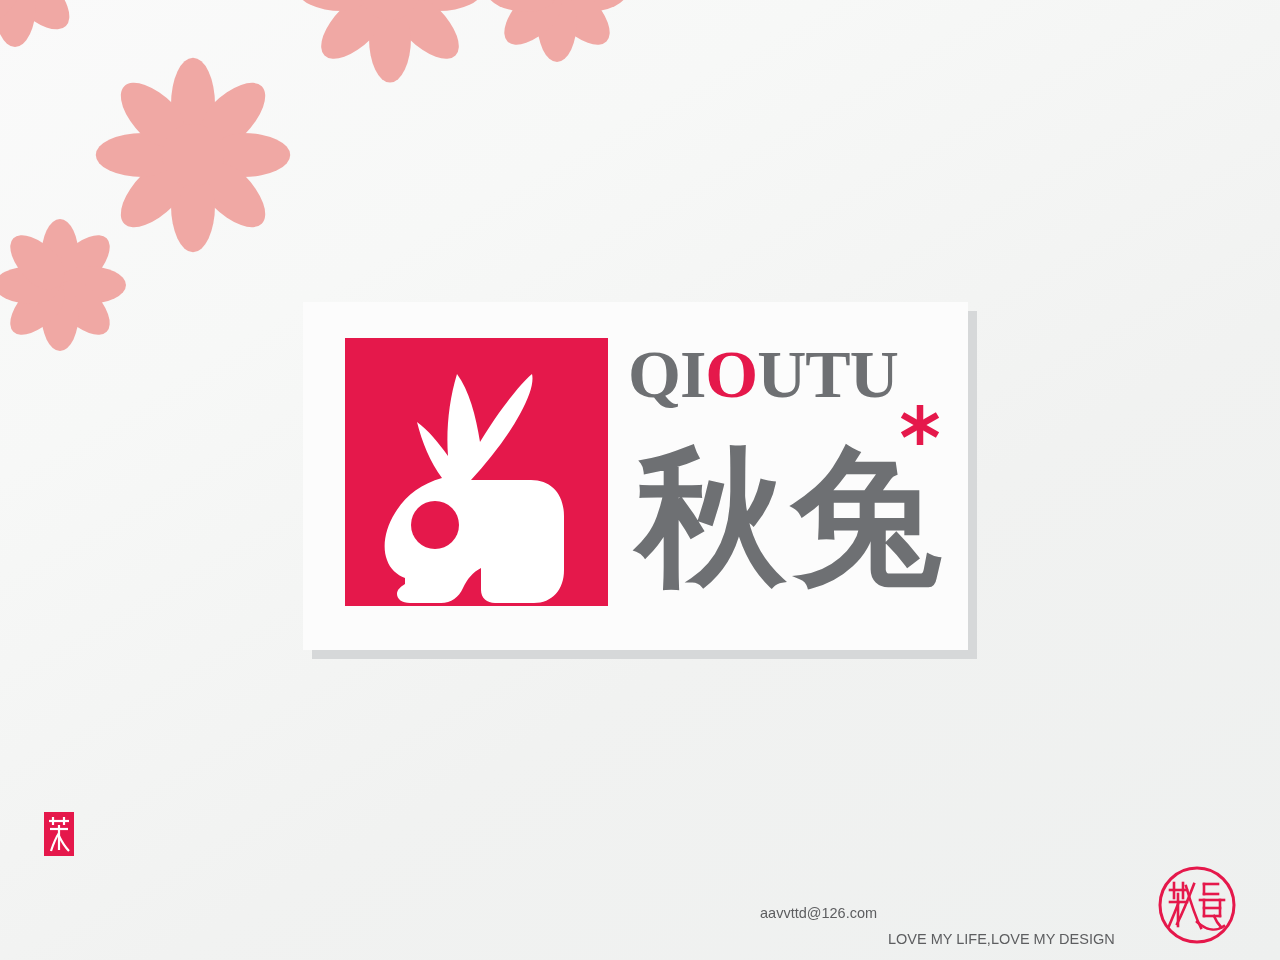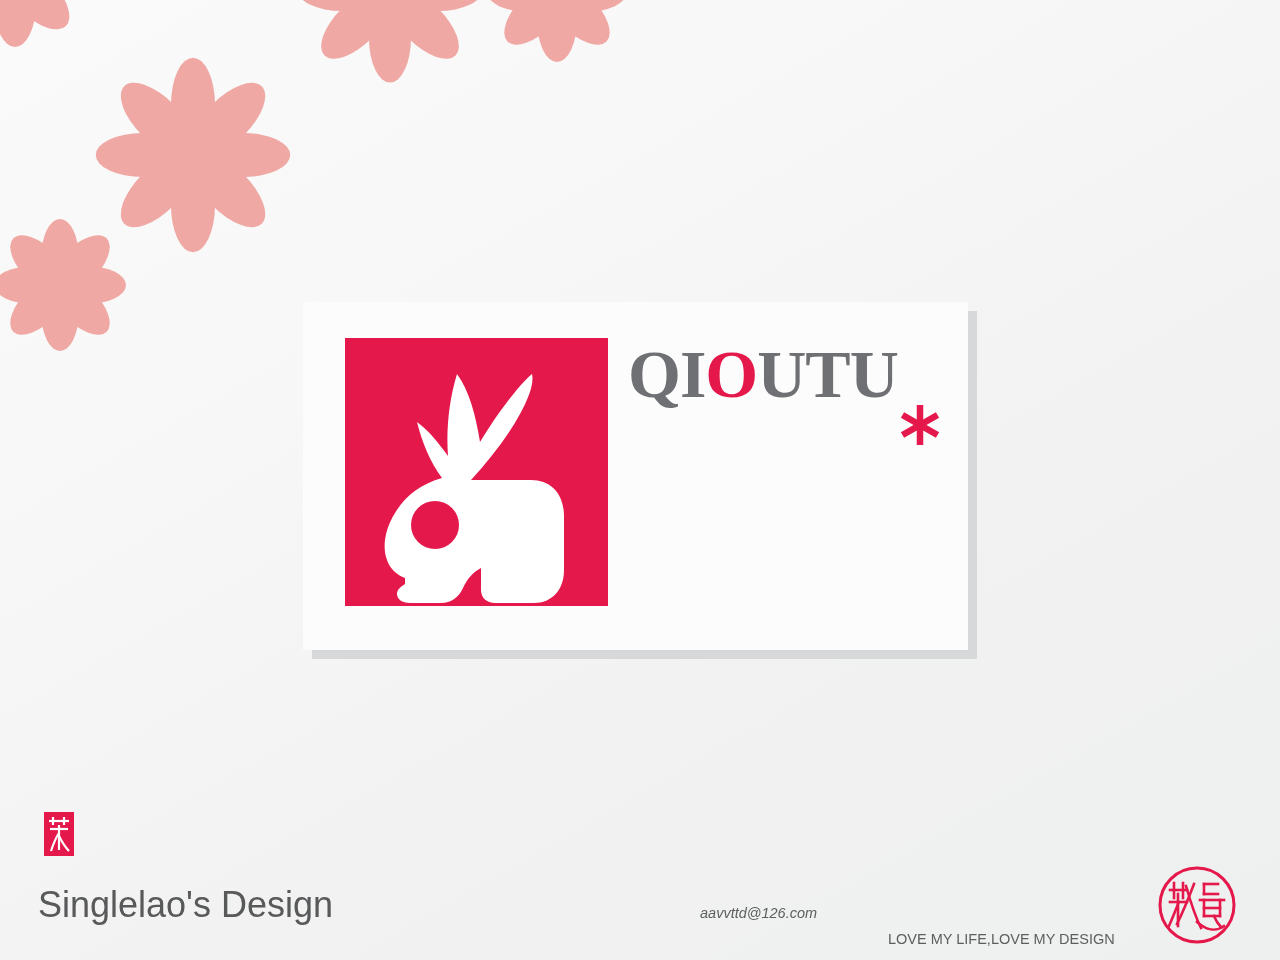--- a/index.html
+++ b/index.html
@@ -69,21 +69,21 @@
     font-family:"Liberation Sans", sans-serif;
     white-space:nowrap;
   }
   .footer-meta{
     position:absolute;top:904px;
     font-size:14.5px;line-height:18px;color:#5d5e60;
     white-space:nowrap;
     font-family:"Liberation Sans", sans-serif;
   }
   #footer-phone{left:404px;}
-  #footer-email{left:700px;font-style:italic;}
+  #footer-email{left:760px;}
   #footer-slogan{left:888px;margin-top:26px;}
   #seal-round{position:absolute;left:1156px;top:864px;width:82px;height:82px;}
 </style>
 </head>
 <body>
 
 <div id="page">
 
   <div id="flower-band">
       <div class="flower" style="left: 193px; top: 155px; width: 0px; height: 0px;">
@@ -180,37 +180,37 @@
 
 
       <svg id="asterisk-mark" viewBox="0 0 44 46">
         <g stroke="#e5184b" stroke-width="6.5" stroke-linecap="butt">
           <line x1="22" y1="3" x2="22" y2="43"></line>
           <line x1="4.5" y1="13" x2="39.5" y2="33"></line>
           <line x1="4.5" y1="33" x2="39.5" y2="13"></line>
         </g>
       </svg>
 
+      <div id="cjk-name">秋兔</div>
     </div>
   </div>
 
   <svg id="seal-small" viewBox="0 0 30 44">
     <rect x="0" y="0" width="30" height="44" fill="#e5184b"></rect>
     <g fill="none" stroke="#ffffff" stroke-width="2.2">
       <path d="M5 9 H25"></path>
       <path d="M9 5 V13"></path>
       <path d="M20 5 V13"></path>
       <path d="M6 17 H24"></path>
       <path d="M15 13 V38"></path>
       <path d="M15 21 C11 27, 9 33, 7 39"></path>
       <path d="M15 24 C18 30, 21 35, 25 39"></path>
     </g>
   </svg>
 
-  <div id="designer-name">Singlelao's Design</div>
   <div class="footer-meta" id="footer-email">aavvttd@126.com</div>
   <div class="footer-meta" id="footer-slogan">LOVE MY LIFE,LOVE MY DESIGN</div>
 
   <svg id="seal-round" viewBox="0 0 82 82">
     <circle cx="41" cy="41" r="37" fill="none" stroke="#e5184b" stroke-width="3"></circle>
     <g fill="none" stroke="#e5184b" stroke-width="2.6" stroke-linecap="square">
 
       <path d="M14 26 H31"></path>
       <path d="M18 19 V34"></path>
       <path d="M27 19 V34"></path>

